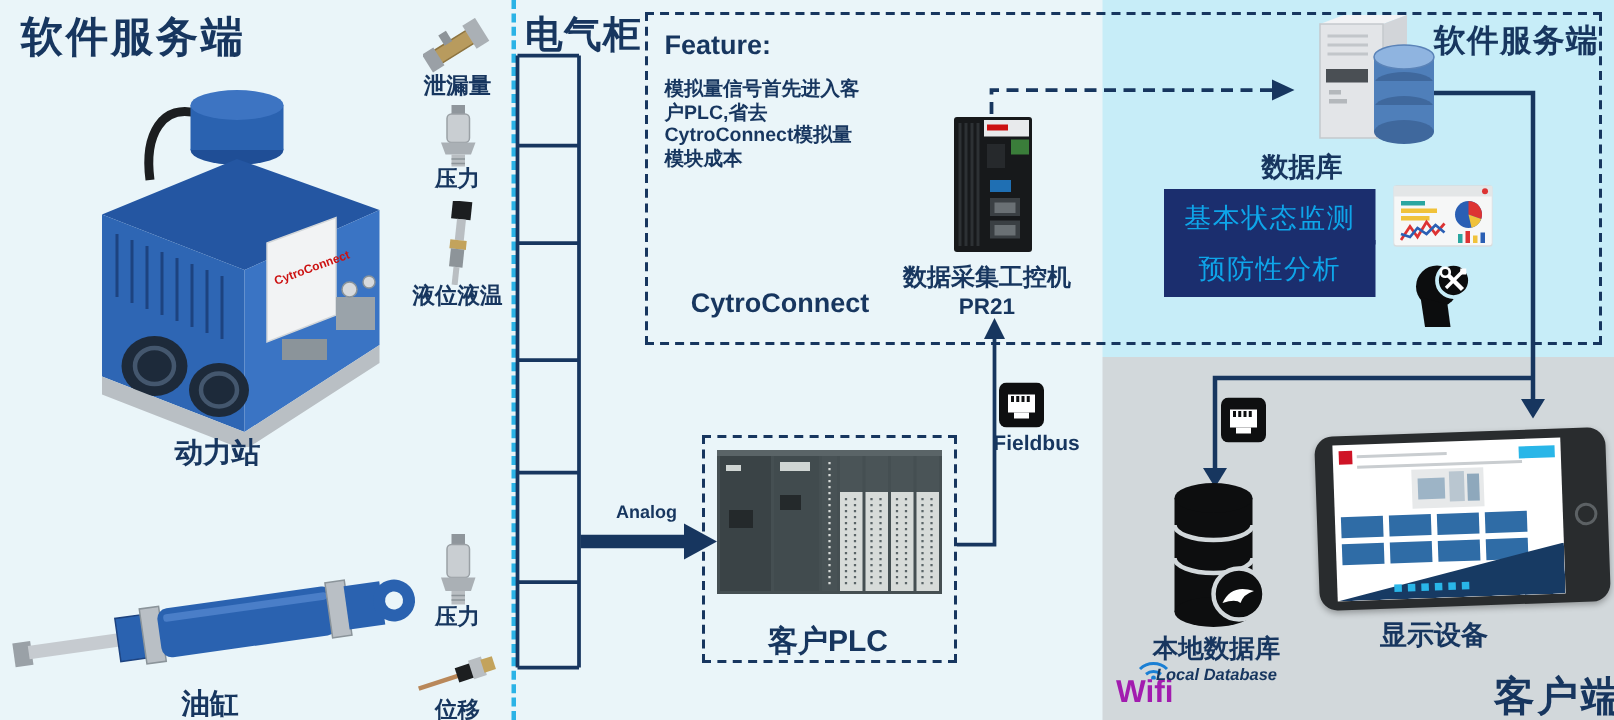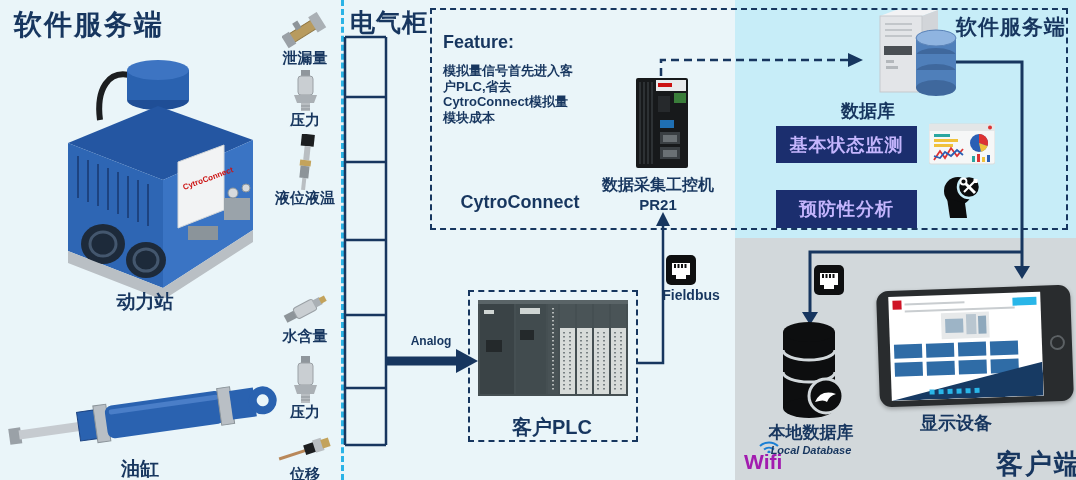--- a/index.html
+++ b/index.html
@@ -16,24 +16,24 @@
   .plc-dashed{left:468px;top:290px;width:166px;height:148px;border:2px dashed #17365f;z-index:2;}
   .title{position:absolute;font-weight:bold;color:#17365f;z-index:5;white-space:nowrap;}
   .t-hydraulic{left:14px;top:6px;font-size:28px;letter-spacing:2px;}
   .t-cabinet{left:350px;top:6px;font-size:25px;letter-spacing:1px;}
   .t-software{left:956px;top:13px;font-size:21px;letter-spacing:1px;}
   .t-client{left:996px;top:446px;font-size:27px;letter-spacing:2px;}
   .sensor{position:absolute;left:263px;width:84px;text-align:center;z-index:4;}
   .sensor svg{display:block;margin:0 auto;}
   .sensor-label{font-size:15px;font-weight:bold;color:#17365f;line-height:16px;}
   .lbl{position:absolute;font-weight:bold;color:#17365f;text-align:center;z-index:5;}
-  .feature{position:absolute;left:443px;top:32px;width:200px;z-index:4;color:#17365f;}
+  .feature{position:absolute;left:443px;top:20px;width:200px;z-index:4;color:#17365f;}
   .feature-title{font-weight:bold;font-size:18px;margin-bottom:10px;}
   .feature-line{font-weight:bold;font-size:13px;line-height:15.5px;}
-  .btn{position:absolute;background:#1b2e6e;color:#c4b5fd;font-weight:bold;font-size:18px;
+  .btn{position:absolute;background:#1b2e6e;color:#0ea5e9;font-weight:normal;font-size:18px;
        display:flex;align-items:center;justify-content:center;z-index:4;letter-spacing:1px;}
   .overlay{position:absolute;left:0;top:0;z-index:3;pointer-events:none;}
   .devsvg{position:absolute;z-index:4;}
   .tablet{position:absolute;left:878px;top:288px;width:194px;height:116px;background:#292c2e;
           border-radius:12px;transform:rotate(-2deg);z-index:4;box-shadow:0 2px 4px rgba(0,0,0,.3);}
   .tablet-screen{position:absolute;left:12px;top:6px;width:152px;height:104px;background:#fff;overflow:hidden;}
   .tablet-home{position:absolute;right:7px;top:50px;width:11px;height:11px;border:2px solid #5c6164;border-radius:50%;}
   .ts-logo{position:absolute;left:4px;top:4px;width:9px;height:9px;background:#cf1426;}
   .ts-search{position:absolute;right:4px;top:5px;width:24px;height:8px;background:#29b6e8;}
   .ts-line{position:absolute;background:#c9cdd0;height:2px;}
@@ -170,31 +170,20 @@
         <rect x="18" y="12" width="6" height="14" fill="#b9bec2"></rect>
         <rect x="15" y="26" width="11" height="6" fill="#c3a35c"></rect>
         <rect x="16" y="32" width="9" height="12" fill="#8d9499"></rect>
         <rect x="19" y="44" width="4" height="12" fill="#b9bec2"></rect>
       </g>
     </svg>
     <div class="sensor-label">液位液温</div>
   </div>
 
 
-  <div class="sensor" style="top:290px;">
-    <svg width="48" height="38" viewBox="0 0 48 38">
-      <g transform="rotate(-28 24 19)">
-        <rect x="2" y="15" width="12" height="8" fill="#8d9499"></rect>
-        <rect x="13" y="13" width="22" height="12" rx="3" fill="#c9ced2" stroke="#9aa0a5"></rect>
-        <rect x="34" y="15" width="8" height="8" fill="#aab0b5"></rect>
-        <rect x="41" y="16" width="6" height="6" fill="#c3a35c"></rect>
-      </g>
-    </svg>
-    <div class="sensor-label">水含量</div>
-  </div>
 
   <div class="sensor" style="top:356px;">
     <svg width="40" height="48" viewBox="0 0 40 48">
       <rect x="16" y="0" width="9" height="8" fill="#8f969c"></rect>
       <rect x="13" y="7" width="15" height="22" rx="3" fill="#c9ced2" stroke="#9aa0a5"></rect>
       <polygon points="9,29 32,29 29,38 12,38" fill="#aab0b5"></polygon>
       <rect x="16" y="38" width="9" height="9" fill="#b9bec2"></rect>
       <line x1="16" y1="41" x2="25" y2="41" stroke="#8d9499"></line>
       <line x1="16" y1="44" x2="25" y2="44" stroke="#8d9499"></line>
     </svg>
@@ -317,21 +306,21 @@
       <rect x="64" y="46" width="40" height="18" fill="#4f7fba"></rect>
       <ellipse cx="84" cy="64" rx="20" ry="8" fill="#3f689d"></ellipse>
       <rect x="64" y="62" width="40" height="18" fill="#4f7fba"></rect>
       <ellipse cx="84" cy="80" rx="20" ry="8" fill="#3f689d"></ellipse>
       <ellipse cx="84" cy="30" rx="20" ry="8" fill="#8fb4e0" stroke="#5a83b8"></ellipse>
     </g>
   </svg>
   <div class="lbl" style="left:826px;top:99px;width:84px;font-size:18px;">数据库</div>
 
   <div class="btn" style="left:776px;top:126px;width:141px;height:37px;">基本状态监测</div>
-  <div class="btn" style="left:776px;top:190px;width:141px;height:38px;">预防性分析</div>
+  <div class="btn" style="left:776px;top:160px;width:141px;height:38px;">预防性分析</div>
 
   <svg class="devsvg" style="left:929px;top:122px;" width="66" height="44" viewBox="0 0 66 44">
     <rect x="0" y="2" width="66" height="40" rx="2" fill="#f6f7f7" stroke="#d9dcdd"></rect>
     <rect x="0" y="2" width="66" height="7" fill="#e3e6e7"></rect>
     <circle cx="61" cy="5.5" r="2" fill="#d33"></circle>
     <rect x="5" y="12" width="16" height="3" fill="#2aa6a0"></rect>
     <rect x="5" y="17" width="24" height="3" fill="#f0c23a"></rect>
     <rect x="5" y="22" width="19" height="3" fill="#f0c23a"></rect>
     <polyline points="5,38 11,29 16,36 22,26 28,34 34,27" fill="none" stroke="#d33" stroke-width="1.8"></polyline>
     <polyline points="5,34 11,36 16,30 22,34 28,28 34,33" fill="none" stroke="#2a5fb4" stroke-width="1.8"></polyline>

